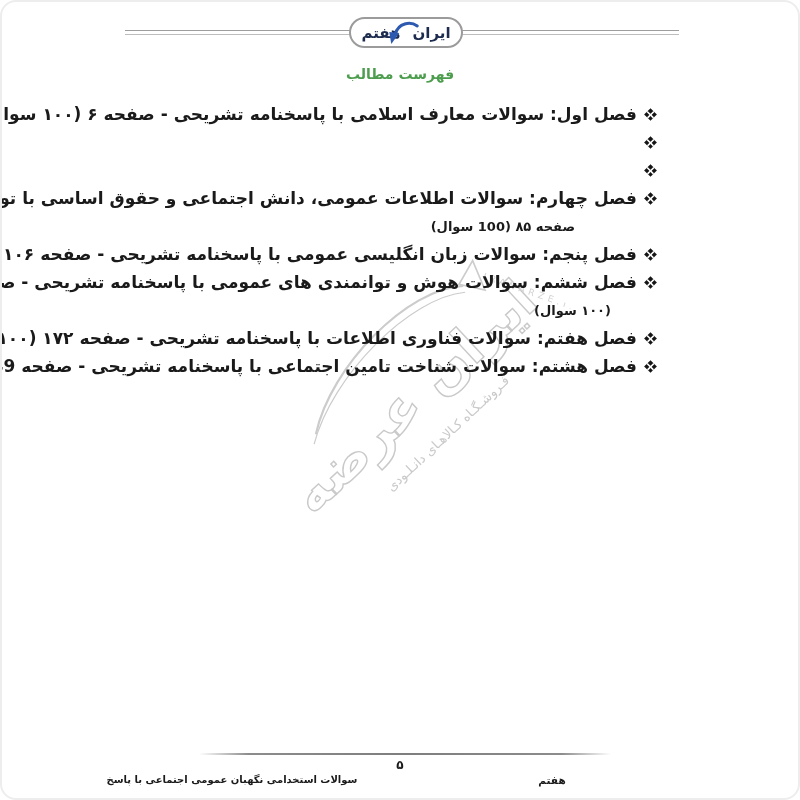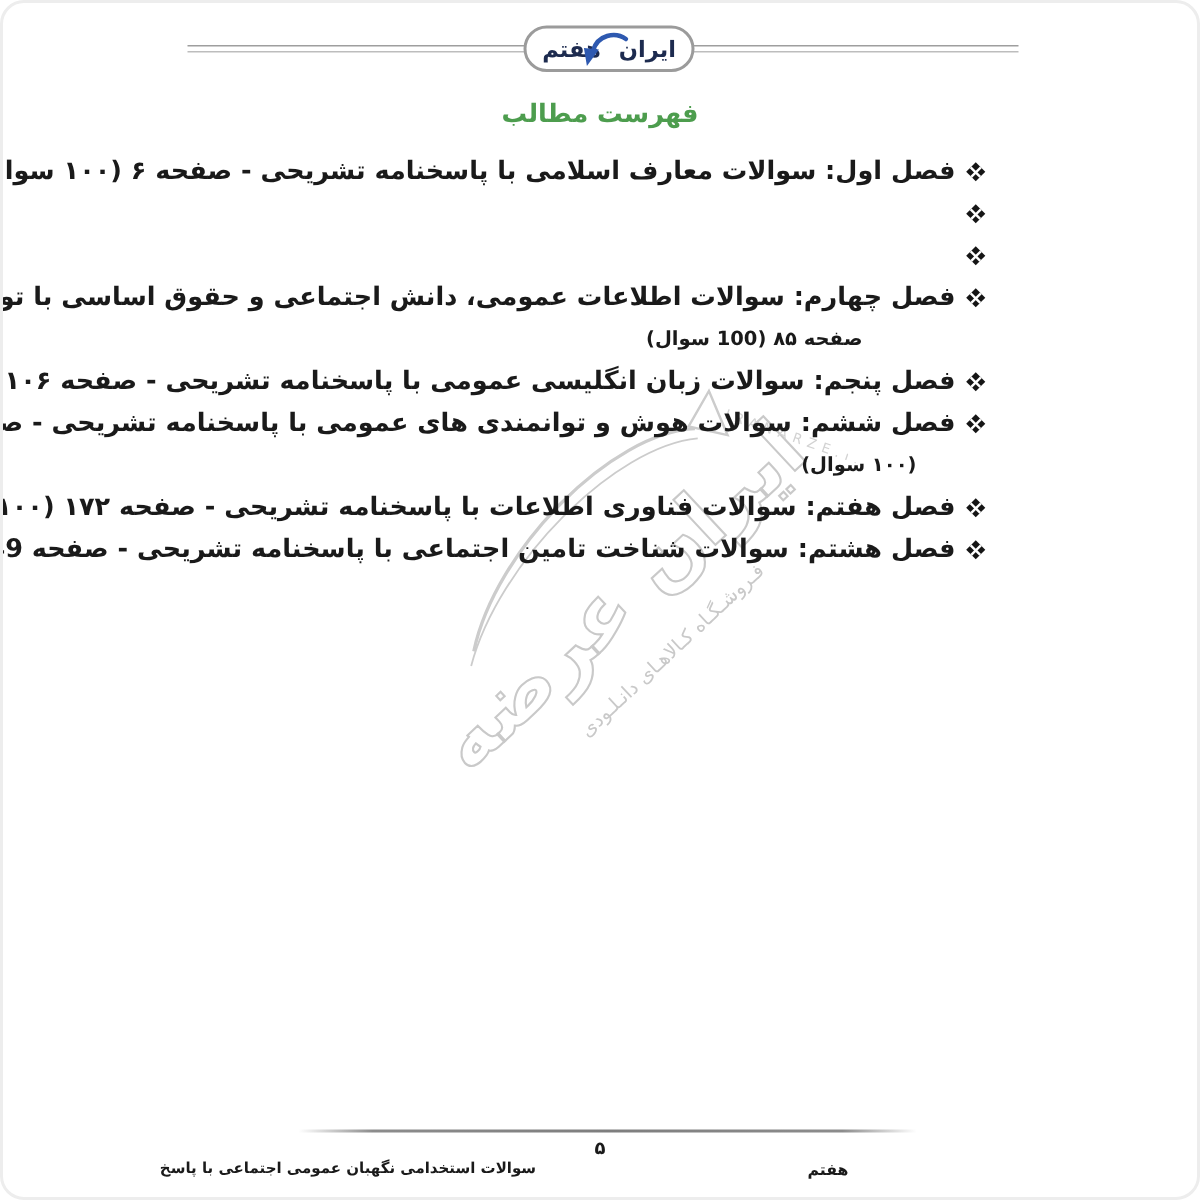--- a/index.html
+++ b/index.html
@@ -16,21 +16,21 @@
   .logo-pill{
     position:absolute;left:347px;top:15px;width:114px;height:31px;box-sizing:border-box;
     background:#fff;border:2px solid #9b9b9b;border-radius:17px;z-index:3;
     display:flex;align-items:center;justify-content:center;gap:12px;direction:rtl;
     font-weight:bold;font-size:15px;color:#1d2b4f;
   }
   .logo-arrow{position:absolute;left:50%;top:1px;transform:translateX(-58%);}
   
   .doc-title{
     position:absolute;top:64px;left:0;right:0;margin:0;text-align:center;
-    font-size:17px;font-weight:bold;color:#4d9d4e;z-index:1;
+    font-size:14px;font-weight:bold;color:#4d9d4e;z-index:1;
   }
   
   .toc{
     position:absolute;top:98px;right:143px;left:40px;direction:rtl;z-index:1;
   }
   .toc-line{height:28px;display:flex;align-items:center;gap:9px;}
   .toc-text{font-size:17px;font-weight:bold;white-space:nowrap;letter-spacing:0;}
   .toc-line2{height:28px;display:flex;align-items:center;font-size:13px;font-weight:bold;white-space:nowrap;}
   .bullet{
     position:relative;width:9px;height:9px;background:#151515;transform:rotate(45deg);flex:0 0 auto;

